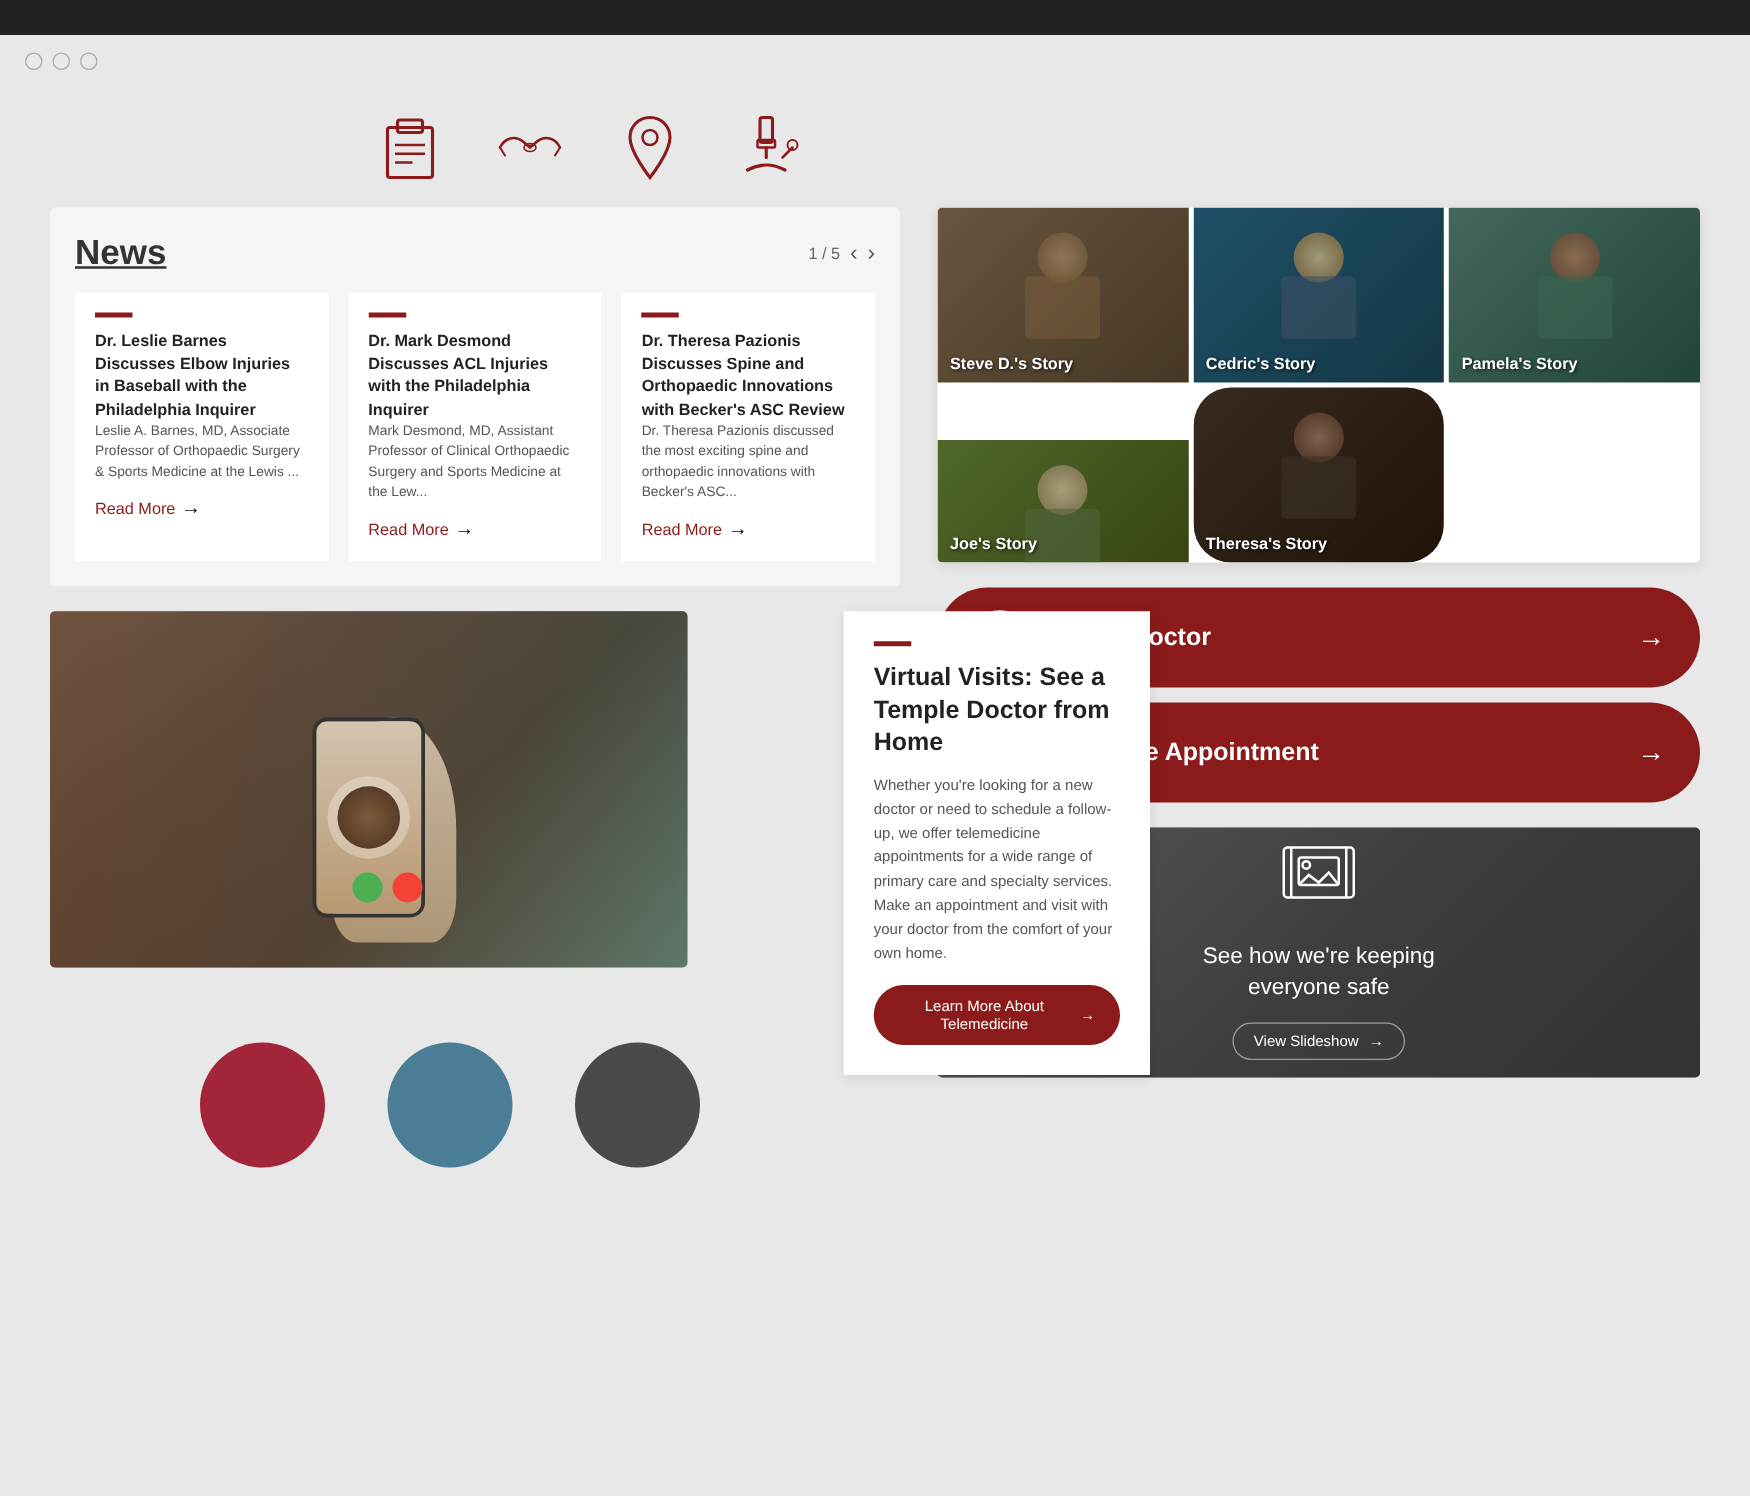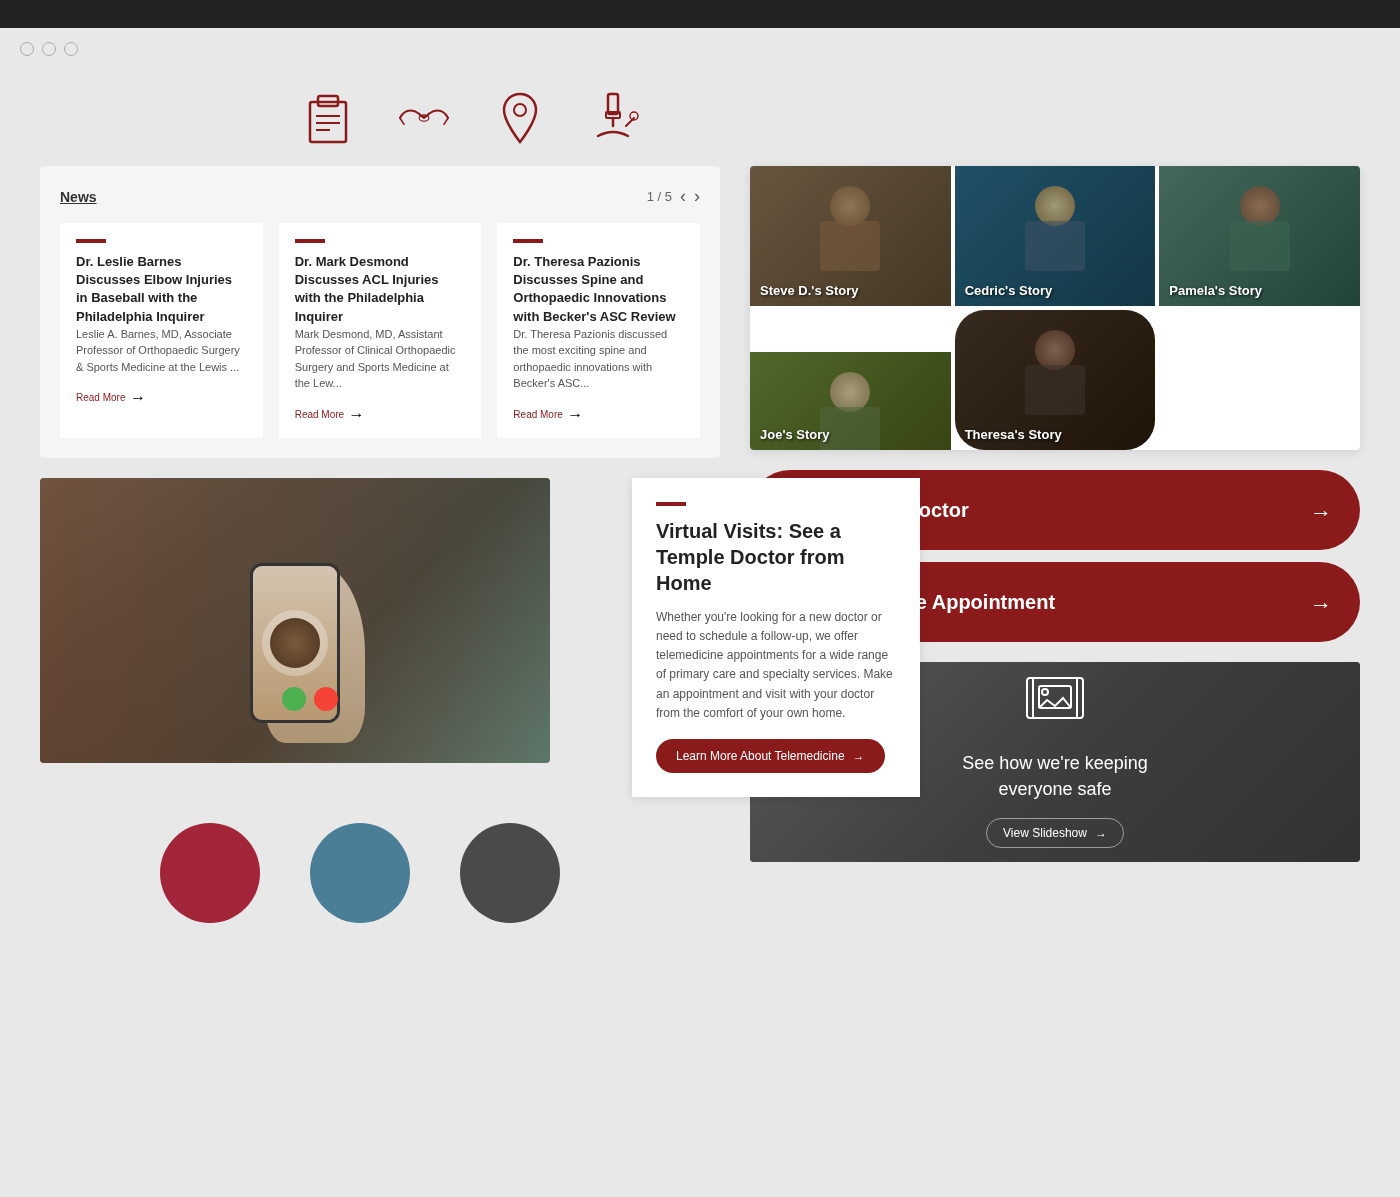--- a/index.html
+++ b/index.html
@@ -78,21 +78,21 @@
       padding: 20px;
       margin-bottom: 20px;
     }
     .news-header {
       display: flex;
       justify-content: space-between;
       align-items: center;
       margin-bottom: 16px;
     }
     .news-title {
-      font-size: 14px;
+      font-size: 28px;
       font-weight: bold;
       color: #333;
       text-decoration: underline;
     }
     .news-nav {
       display: flex;
       align-items: center;
       gap: 8px;
       color: #666;
       font-size: 13px;
@@ -124,21 +124,21 @@
       color: #222;
       line-height: 1.4;
     }
     .news-card-body {
       font-size: 11px;
       color: #555;
       line-height: 1.5;
       margin-bottom: 12px;
     }
     .news-read-more {
-      font-size: 10px;
+      font-size: 13px;
       color: #8b1a1a;
       cursor: pointer;
       text-decoration: none;
     }
 
     
     .telemedicine-section {
       position: relative;
       height: 285px;
       border-radius: 4px;
@@ -155,21 +155,21 @@
     .telemedicine-image-overlay {
       position: absolute;
       inset: 0;
       background: linear-gradient(to right, rgba(100,70,50,0.7), rgba(80,100,90,0.5));
     }
 
     .telemedicine-text-box {
       position: absolute;
       right: -200px;
       top: 0;
-      width: 288px;
+      width: 245px;
       background: white;
       padding: 24px;
       box-shadow: 0 2px 10px rgba(0,0,0,0.1);
       z-index: 10;
     }
     .tele-accent {
       width: 30px;
       height: 4px;
       background: #8b1a1a;
       margin-bottom: 12px;

